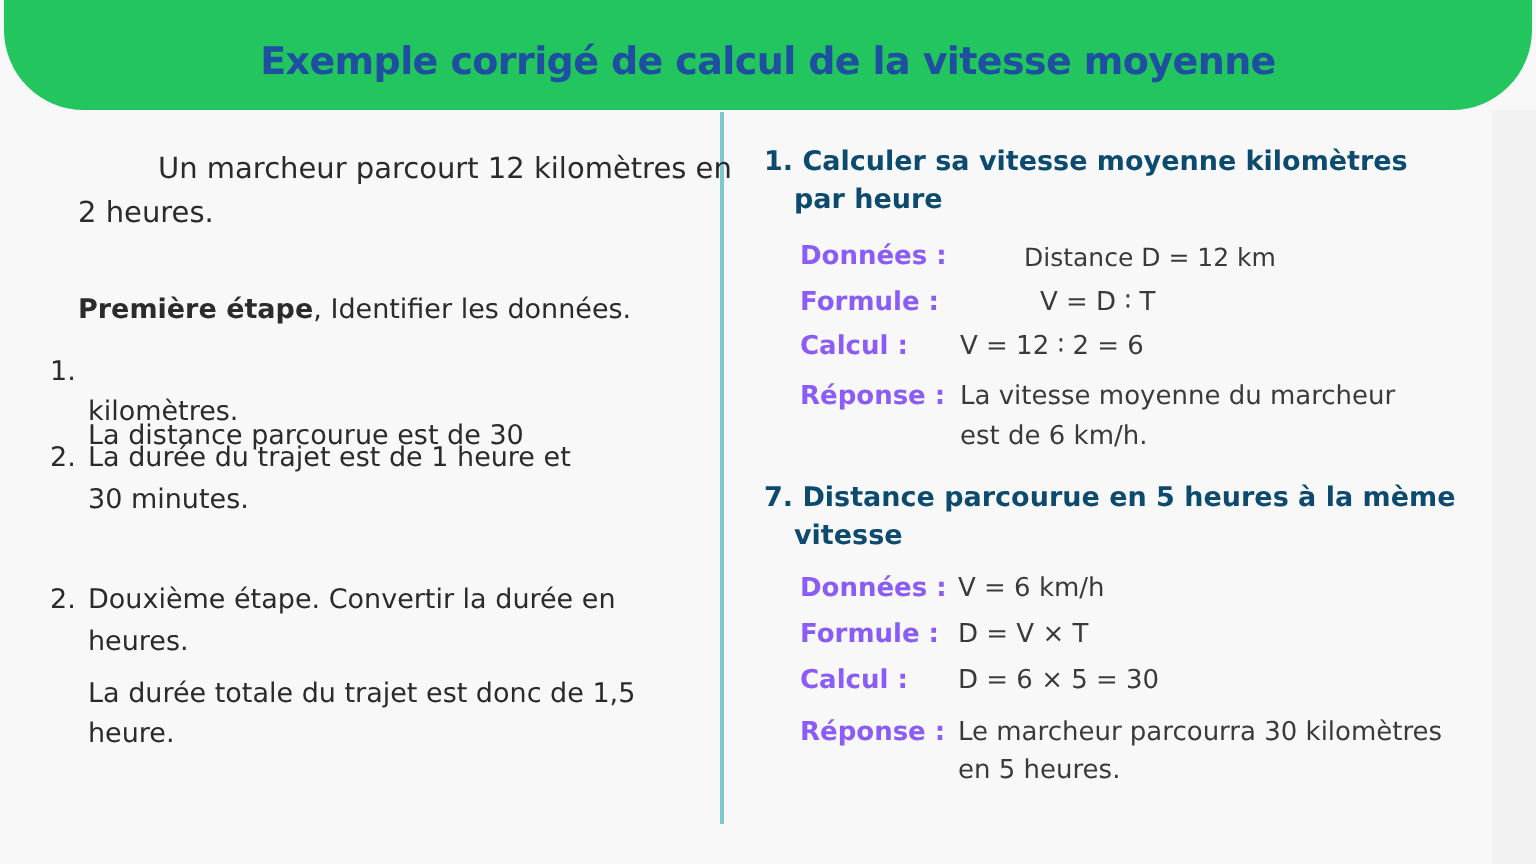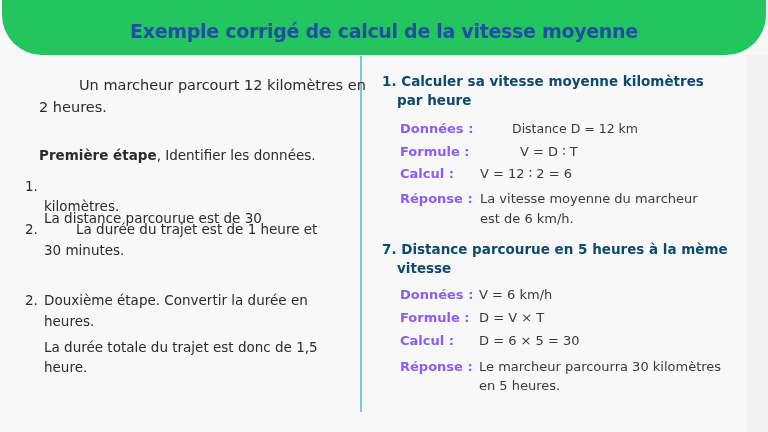--- a/index.html
+++ b/index.html
@@ -53,21 +53,21 @@
 
   <div class="t" style="left:39px;top:145px;">
     <span class="bold">Première étape</span><span>, Identifier les données.</span>
   </div>
 
   <div class="t" style="left:25px;top:176px;">1.</div>
   <div class="t" style="left:44px;top:172px;margin-top:36px;">La distance parcourue est de 30</div>
   <div class="t" style="left:44px;top:196px;">kilomètres.</div>
 
   <div class="t" style="left:25px;top:219px;">2.</div>
-  <div class="t" style="left:44px;top:219px;margin-left:32px;">La durée du trajet est de 1 heure et</div>
+  <div class="t" style="left:44px;top:219px;">La durée du trajet est de 1 heure et</div>
   <div class="t" style="left:44px;top:240px;">30 minutes.</div>
 
   <div class="t" style="left:25px;top:290px;">2.</div>
   <div class="t" style="left:44px;top:290px;">Douxième étape. Convertir la durée en</div>
   <div class="t" style="left:44px;top:311px;">heures.</div>
 
   <div class="t" style="left:44px;top:337px;">La durée totale du trajet est donc de 1,5</div>
   <div class="t" style="left:44px;top:357px;">heure.</div>
 </div>
 

